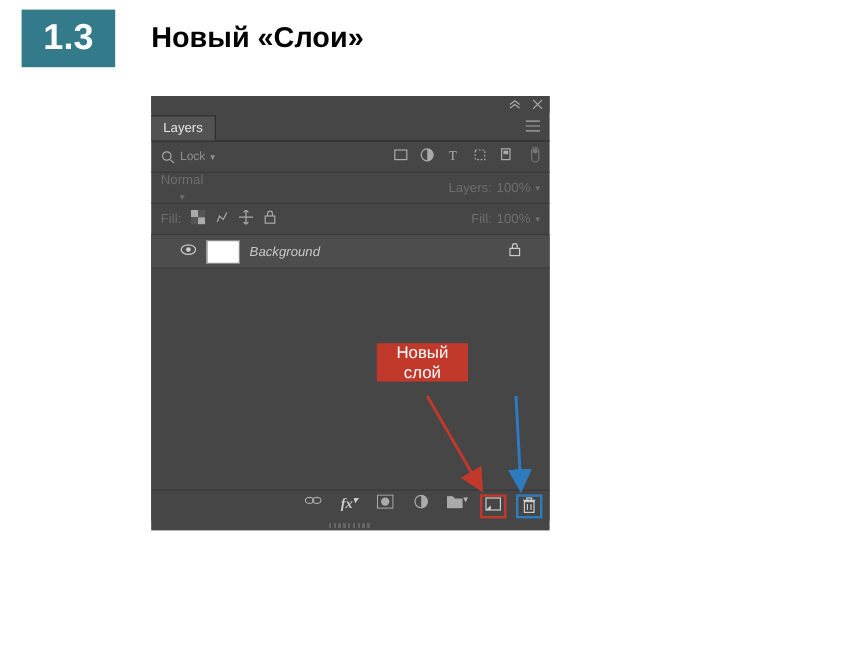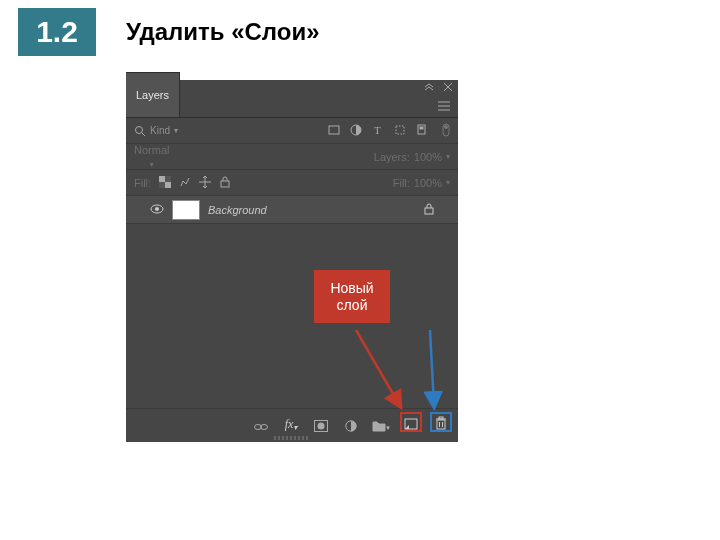--- a/index.html
+++ b/index.html
@@ -22,21 +22,21 @@
     background: #464646; color: #bdbdbd;
     font-size: 11px;
     display: flex; flex-direction: column;
   }
   .panel-top {
     height: 14px; background: #464646; display:flex; justify-content:flex-end; align-items:center; padding-right:6px; gap:10px;
   }
   .panel-top svg { display:block; }
   .tabbar { height: 24px; display:flex; align-items:flex-end; border-bottom:1px solid #2e2e2e; }
   .tab {
-    padding: 16px 10px; background:#535353; color:#e6e6e6; font-size:11px;
+    padding: 4px 10px; background:#535353; color:#e6e6e6; font-size:11px;
     border-top:1px solid #2e2e2e; border-right:1px solid #2e2e2e;
   }
 
   .filter-row, .blend-row, .lock-row {
     height: 26px; display:flex; align-items:center; gap:8px;
     padding: 0 8px; border-bottom:1px solid #3a3a3a; color:#8f8f8f;
   }
   .filter-row .kind { display:flex; align-items:center; gap:4px; }
   .filter-row .kind-label { font-size:10px; }
   .ficons { display:flex; gap:10px; margin-left:auto; }
@@ -55,43 +55,43 @@
   }
   .thumb { width:28px; height:20px; background:#fff; border:1px solid #888; }
   .lock-end { margin-left:auto; }
 
   .empty-area { flex:1; background:#464646; }
 
   .bottombar {
     height: 26px; background:#464646; border-top:1px solid #3a3a3a;
     display:flex; align-items:center; justify-content:flex-end; gap:8px; padding:0 6px;
   }
-  .ib { width:22px; height:20px; display:flex; align-items:flex-end; justify-content:center; color:#b8b8b8; }
+  .ib { width:22px; height:20px; display:flex; align-items:flex-start; justify-content:center; color:#b8b8b8;font-weight:bold; }
   .hl-red { border:2px solid #c0392b; }
   .hl-blue { border:2px solid #2e7bbf; }
 
   .resize-grip { height:8px; display:flex; justify-content:center; align-items:center; }
   .grip { width:36px; height:4px; background:repeating-linear-gradient(90deg,#666 0 2px,#464646 2px 4px); }
 
   
   .callouts { position:absolute; left:126px; top:80px; width:332px; height:362px; pointer-events:none; }
   .label-box { position:absolute; color:#fff; font-size:14px; text-align:center; display:flex; align-items:center; justify-content:center; line-height:1.2; padding:4px 6px; }
-  .lb-red  { left:188px; top:190px; width:76px; height:53px; background:#c0392b; }
+  .lb-red  { left:188px; top:206px; width:76px; height:32px; background:#c0392b; }
   .lb-blue { left:264px; top:206px; width:76px; height:42px; background:#2e7bbf; }
   svg.arrow { position:absolute; overflow:visible; }
   .arrow-red  { left:222px; top:248px; width:60px; height:85px; }
   .arrow-blue { left:288px; top:248px; width:40px; height:85px; }
 
   .ico { width:12px; height:12px; }
 </style>
 </head>
 <body>
 
-<div class="section-badge">1.2</div>
-<div class="section-title">Удалить «Слои»</div>
+<div class="section-badge">1.3</div>
+<div class="section-title">Новый «Слои»</div>
 
 <div class="panel">
 
   <div class="panel-top">
     <span>
         <svg width="10" height="8">
           <polyline points="1,4 5,1 9,4" stroke="#aaa" fill="none"></polyline>
           <polyline points="1,7 5,4 9,7" stroke="#aaa" fill="none"></polyline>
         </svg>
       </span>
@@ -113,21 +113,21 @@
         </svg>
     </span>
   </div>
 
   <div class="filter-row">
     <span class="kind">
       <svg class="ico" viewBox="0 0 12 12">
           <circle cx="5" cy="5" r="3.5" stroke="#aaa" fill="none"></circle>
           <line x1="8" y1="8" x2="11" y2="11" stroke="#aaa"></line>
         </svg>
-      <span class="kind-label">Kind</span>
+      <span class="kind-label">Lock</span>
       <span class="mini-arrow">▾</span>
     </span>
     <span class="ficons">
       <span><svg class="ico" viewBox="0 0 12 12">
             <rect x="1" y="2" width="10" height="8" stroke="#aaa" fill="none"></rect>
           </svg></span>
       <span><svg class="ico" viewBox="0 0 12 12">
             <circle cx="6" cy="6" r="5" stroke="#aaa" fill="none"></circle>
             <path d="M6 1 A5 5 0 0 1 6 11 Z" fill="#aaa"></path>
           </svg></span>

